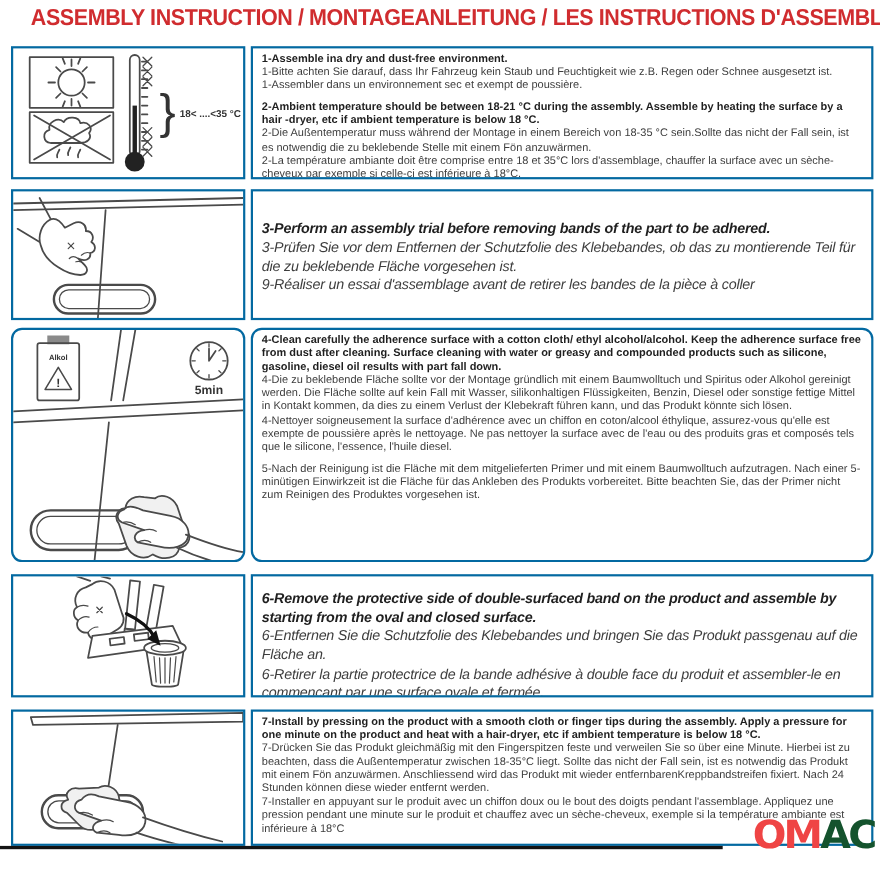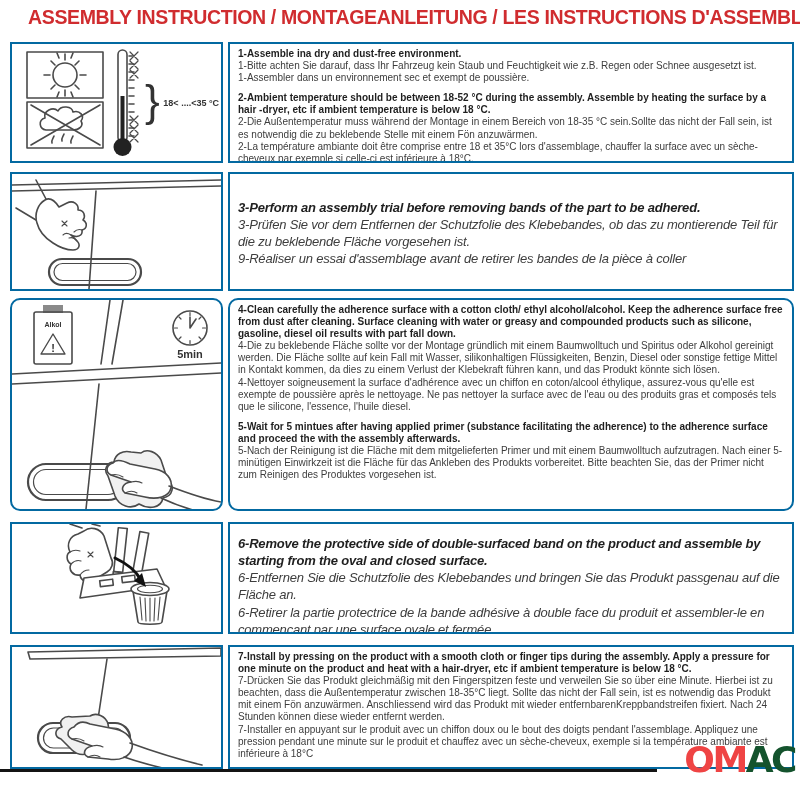--- a/index.html
+++ b/index.html
@@ -63,21 +63,21 @@
         <text x="133" y="72" font-size="44" fill="#333333" stroke="none">}</text>
         <text x="207" y="62" text-anchor="end" font-size="9" font-weight="bold" fill="#333333" stroke="none">18&lt; ....&lt;35 °C</text>
       </g>
     </svg>
   </div>
   <div class="cell txt-cell r1 small">
     <p class="b">1-Assemble ina dry and dust-free environment.</p>
     <p>1-Bitte achten Sie darauf, dass Ihr Fahrzeug kein Staub und Feuchtigkeit wie z.B. Regen oder Schnee ausgesetzt ist.</p>
     <p>1-Assembler dans un environnement sec et exempt de poussière.</p>
     <div class="sp"></div>
-    <p class="b">2-Ambient temperature should be between 18-52 °C  during the assembly. Assemble by heating the surface by a hair -dryer, etc if ambient temperature is below 18 °C.</p>
+    <p class="b">2-Ambient temperature should be between 18-21 °C  during the assembly. Assemble by heating the surface by a hair -dryer, etc if ambient temperature is below 18 °C.</p>
     <p>2-Die Außentemperatur muss während der Montage in einem Bereich von 18-35 °C  sein.Sollte das nicht der Fall sein, ist es notwendig die zu beklebende Stelle mit einem Fön anzuwärmen.</p>
     <p>2-La température ambiante doit être comprise entre 18 et 35°C lors d'assemblage, chauffer la surface avec un sèche-cheveux par exemple si celle-ci est inférieure à 18°C.</p>
   </div>
 
   <div class="cell img-cell r2">
     <svg viewBox="0 0 209 115">
       <g fill="none" stroke="#4a4a4a" stroke-width="1.6" stroke-linecap="round" stroke-linejoin="round">
         <path d="M0,11 L209,6 M0,17 L209,12"></path>
         <line x1="84" y1="17" x2="77" y2="115"></line>
         <g>
@@ -131,21 +131,20 @@
           <path d="M157,186 C175,193 192,199 209,202 M149,198 C168,207 186,212 202,215"></path>
         </g>
       </g>
     </svg>
   </div>
   <div class="cell txt-cell r3 small">
     <p class="b">4-Clean carefully the adherence surface with a cotton cloth/ ethyl alcohol/alcohol. Keep the adherence surface free from dust after cleaning. Surface cleaning with water or greasy and compounded products such as silicone, gasoline, diesel oil results with part fall down.</p>
     <p>4-Die zu beklebende Fläche sollte vor der Montage gründlich mit einem Baumwolltuch und Spiritus oder Alkohol gereinigt werden. Die Fläche sollte auf kein Fall mit Wasser, silikonhaltigen Flüssigkeiten, Benzin, Diesel oder sonstige fettige Mittel in Kontakt kommen, da dies zu einem Verlust der Klebekraft führen kann, und das Produkt könnte sich lösen.</p>
     <p>4-Nettoyer soigneusement la surface d'adhérence avec un chiffon en coton/alcool éthylique, assurez-vous qu'elle est exempte de poussière après le nettoyage. Ne pas nettoyer la surface avec de l'eau ou des produits gras et composés tels que le silicone, l'essence, l'huile diesel.</p>
     <div class="sp"></div>
-    <p class="b">5-Wait for 5 mintues after having applied primer (substance facilitating the adherence) to the adherence surface and proceed the with the assembly afterwards.</p>
     <p>5-Nach der Reinigung ist die Fläche mit dem mitgelieferten Primer und mit einem Baumwolltuch aufzutragen. Nach einer 5-minütigen Einwirkzeit ist die Fläche für das Ankleben des Produkts vorbereitet. Bitte beachten Sie, das der Primer nicht zum Reinigen des Produktes vorgesehen ist.</p>
   </div>
 
   <div class="cell img-cell r4">
     <svg viewBox="0 0 209 108">
       <g fill="none" stroke="#4a4a4a" stroke-width="1.6" stroke-linecap="round" stroke-linejoin="round">
         <g>
           <path d="M70,4 L58,0 M88,2 L80,0"></path>
           <path d="M66,10 C58,12 54,20 58,28 C54,30 54,37 59,40 C56,46 61,52 68,51 C69,57 76,60 82,56 L95,48 C100,45 102,39 99,34 L92,12 C88,4 78,2 72,7 Z" fill="#ffffff"></path>
           <path d="M68,51 c2,-3 5,-5 9,-5 M59,40 c3,-3 7,-4 10,-3 M58,28 c3,-2 7,-2 10,-1" stroke-width="1.1"></path>

